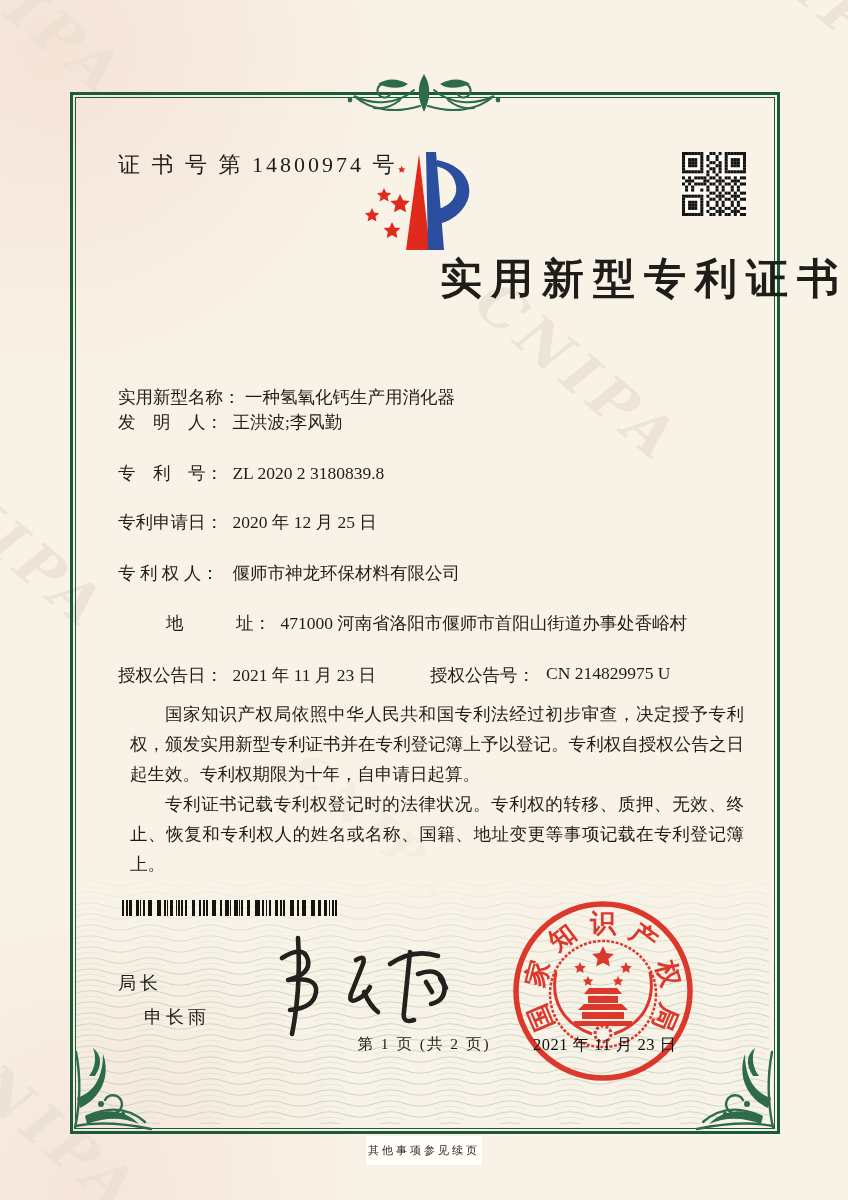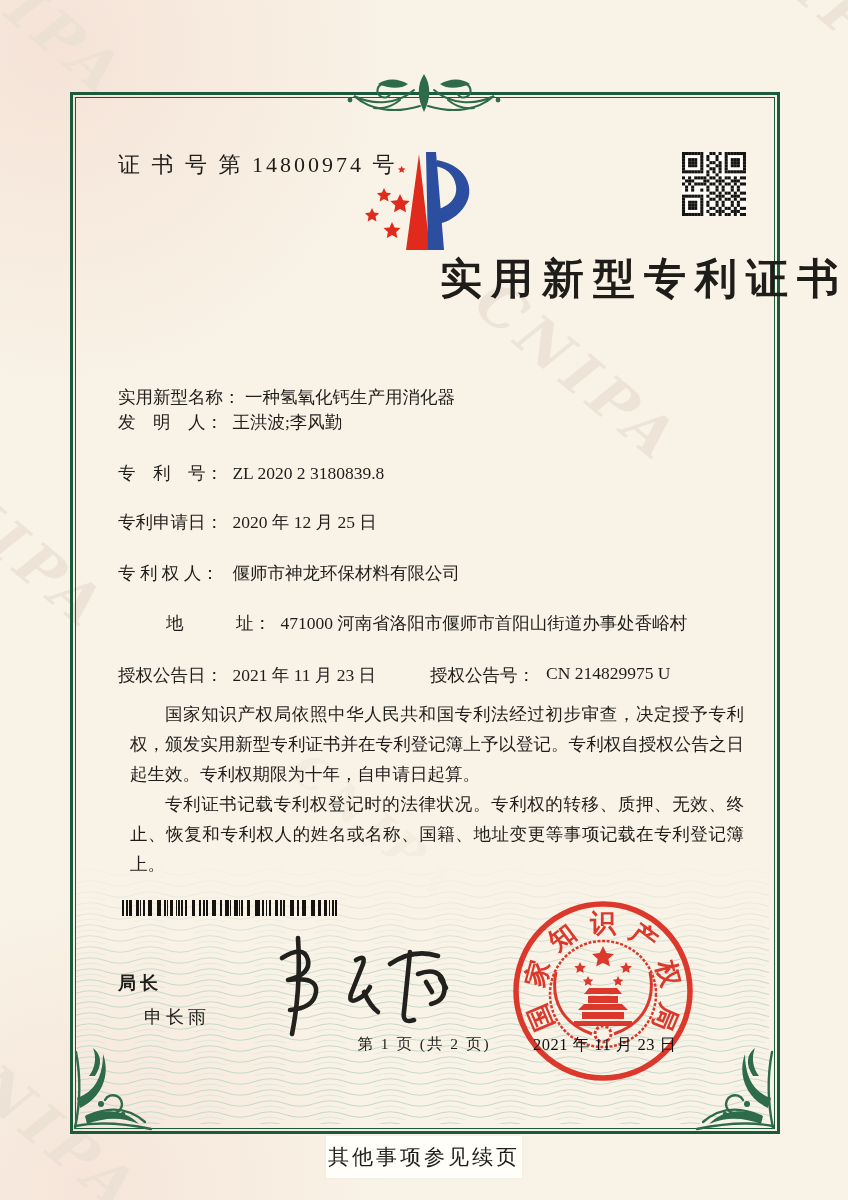--- a/index.html
+++ b/index.html
@@ -42,30 +42,30 @@
   
   .paras{left:130px;top:699px;width:614px;font-size:17.5px;line-height:30px;text-align:justify;z-index:5;}
   .paras p{margin:0;text-indent:2em;}
   
   .barcode{left:122px;top:900px;width:216px;height:16px;z-index:5;
     background:
       repeating-linear-gradient(90deg,#15130f 0 2px,rgba(0,0,0,0) 2px 7px),
       repeating-linear-gradient(90deg,#15130f 0 1px,rgba(0,0,0,0) 1px 9px),
       repeating-linear-gradient(90deg,rgba(0,0,0,0) 0 4px,#15130f 4px 6px,rgba(0,0,0,0) 6px 11px);}
   
-  .sig-title{left:118px;top:971px;font-size:18px;letter-spacing:4px;z-index:5;font-weight:bold;}
+  .sig-title{left:118px;top:971px;font-size:18px;letter-spacing:4px;z-index:5;}
   .sig-name{left:118px;top:1005px;font-size:18px;letter-spacing:4px;z-index:5;margin-left:26px;}
   .signature{left:252px;top:930px;z-index:6;}
   
   .seal{left:508px;top:898px;z-index:5;}
   .seal-date{left:533px;top:1034px;font-size:16.5px;letter-spacing:.5px;color:#111;z-index:6;}
   
   .page-num{left:0;top:1034px;width:100%;text-align:center;font-size:15.5px;letter-spacing:2px;z-index:5;}
   .cont-note{left:50%;top:1136px;transform:translateX(-50%);background:#fffef8;padding:7px 2px;
-    font-size:21px;letter-spacing:3px;z-index:5;box-shadow:0 0 4px rgba(0,0,0,.03);}
+    font-size:11px;letter-spacing:3px;z-index:5;box-shadow:0 0 4px rgba(0,0,0,.03);}
   
   .ornament-top{left:324px;top:70px;z-index:5;}
   .corner-bl{left:71px;top:1046px;z-index:5;}
   .corner-br{left:695px;top:1046px;z-index:5;transform:scaleX(-1);}
 </style>
 </head>
 <body>
 
 <div class="page">
 

